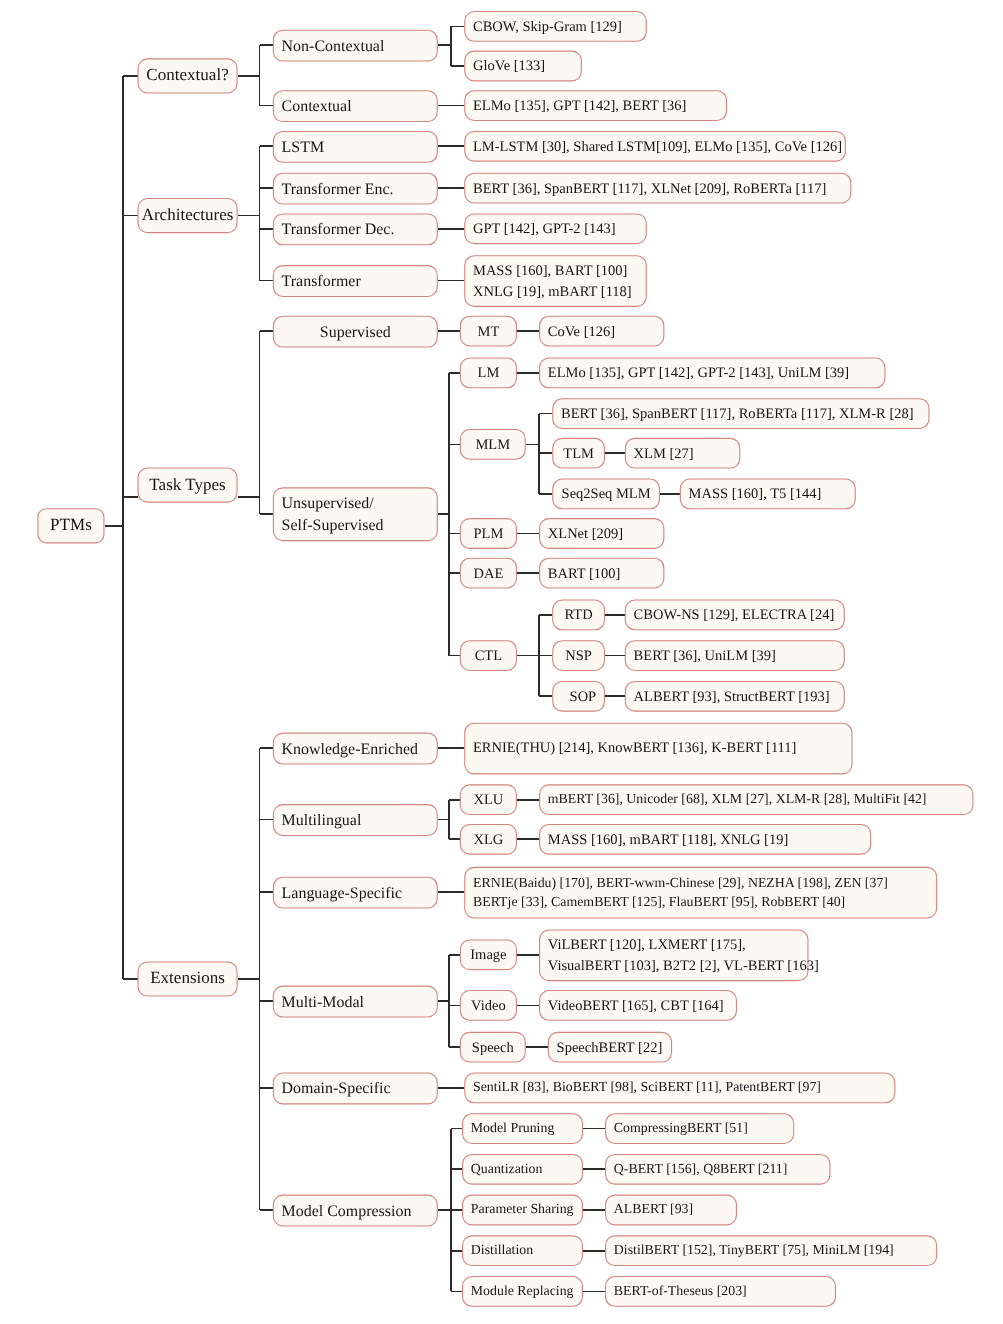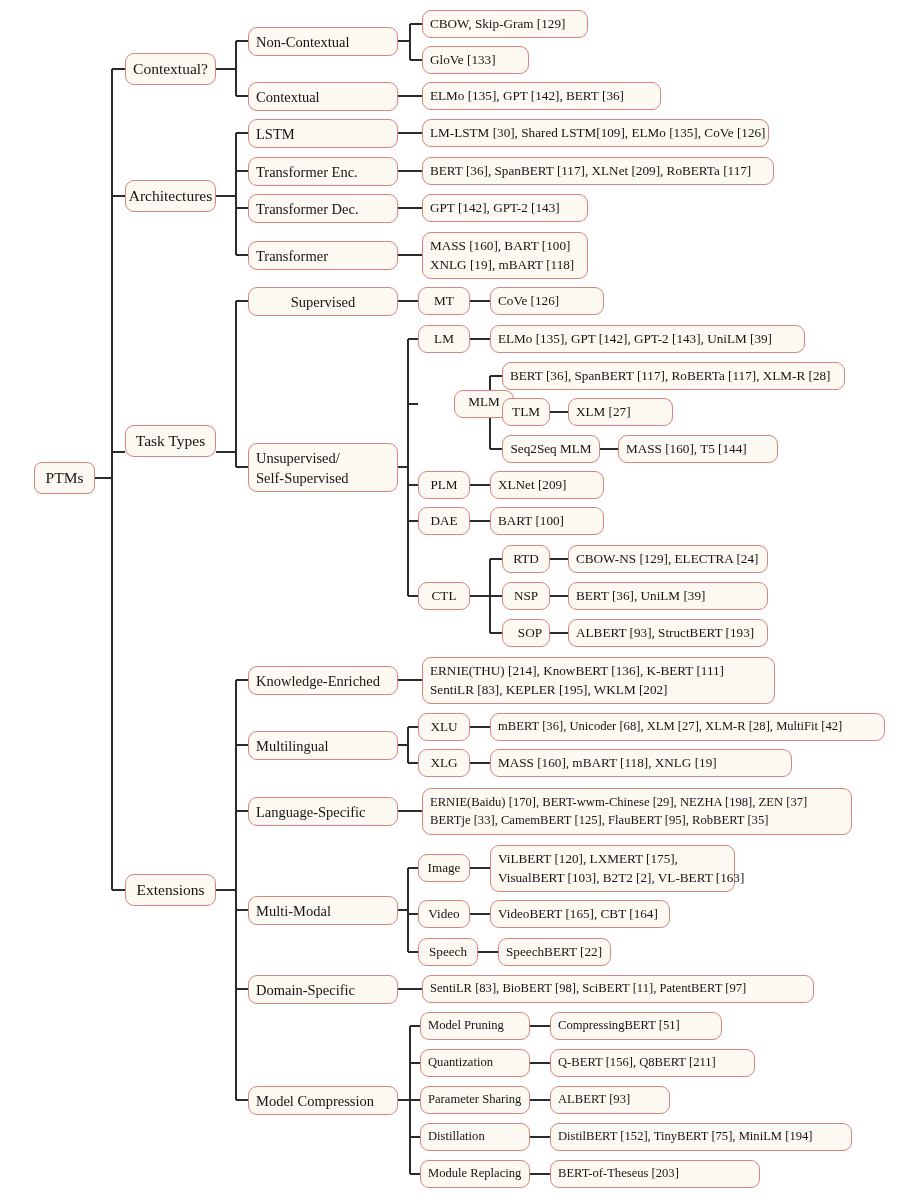--- a/index.html
+++ b/index.html
@@ -226,21 +226,21 @@
     <span class="ln">Self-Supervised</span>
   </div>
 
   <div class="node f13" style="left:418px;top:325px;width:52px;height:28px;justify-content:center;align-items:center;">
     <span class="ln">LM</span>
   </div>
   <div class="node f13" style="left:490px;top:325px;width:315px;height:28px;">
     <span class="ln">ELMo [135], GPT [142], GPT-2 [143], UniLM [39]</span>
   </div>
 
-  <div class="node f13" style="left:418px;top:390px;width:60px;height:28px;justify-content:flex-start;align-items:center;margin-left:36px;">
+  <div class="node f13" style="left:418px;top:390px;width:60px;height:28px;justify-content:center;align-items:center;">
     <span class="ln">MLM</span>
   </div>
   <div class="node f13" style="left:502px;top:362px;width:343px;height:28px;">
     <span class="ln">BERT [36], SpanBERT [117], RoBERTa [117], XLM-R [28]</span>
   </div>
   <div class="node f13" style="left:502px;top:398px;width:48px;height:28px;justify-content:center;align-items:center;">
     <span class="ln">TLM</span>
   </div>
   <div class="node f13" style="left:568px;top:398px;width:105px;height:28px;">
     <span class="ln">XLM [27]</span>
@@ -285,21 +285,20 @@
   </div>
   <div class="node f13" style="left:568px;top:619px;width:200px;height:28px;">
     <span class="ln">ALBERT [93], StructBERT [193]</span>
   </div>
 
   <div class="node f14" style="left:248px;top:666px;width:150px;height:29px;">
     <span class="ln">Knowledge-Enriched</span>
   </div>
   <div class="node f13" style="left:422px;top:657px;width:353px;height:47px;">
     <span class="ln">ERNIE(THU) [214], KnowBERT [136], K-BERT [111]</span>
-    <span class="ln">SentiLR [83], KEPLER [195], WKLM [202]</span>
   </div>
 
   <div class="node f14" style="left:248px;top:731px;width:150px;height:29px;">
     <span class="ln">Multilingual</span>
   </div>
   <div class="node f13" style="left:418px;top:713px;width:52px;height:28px;justify-content:center;align-items:center;text-align:right;">
     <span class="ln">XLU</span>
   </div>
   <div class="node f125" style="left:490px;top:713px;width:395px;height:28px;">
     <span class="ln">mBERT [36], Unicoder [68], XLM [27], XLM-R [28], MultiFit [42]</span>
@@ -309,21 +308,21 @@
   </div>
   <div class="node f13" style="left:490px;top:749px;width:302px;height:28px;">
     <span class="ln">MASS [160], mBART [118], XNLG [19]</span>
   </div>
 
   <div class="node f14" style="left:248px;top:797px;width:150px;height:29px;">
     <span class="ln">Language-Specific</span>
   </div>
   <div class="node f125" style="left:422px;top:788px;width:430px;height:47px;">
     <span class="ln">ERNIE(Baidu) [170], BERT-wwm-Chinese [29], NEZHA [198], ZEN [37]</span>
-    <span class="ln">BERTje [33], CamemBERT [125], FlauBERT [95], RobBERT [35]</span>
+    <span class="ln">BERTje [33], CamemBERT [125], FlauBERT [95], RobBERT [40]</span>
   </div>
 
   <div class="node f14" style="left:248px;top:896px;width:150px;height:29px;">
     <span class="ln">Multi-Modal</span>
   </div>
   <div class="node f13" style="left:418px;top:854px;width:52px;height:28px;justify-content:center;align-items:center;">
     <span class="ln">Image</span>
   </div>
   <div class="node f13" style="left:490px;top:845px;width:245px;height:47px;">
     <span class="ln">ViLBERT [120], LXMERT [175],</span>

